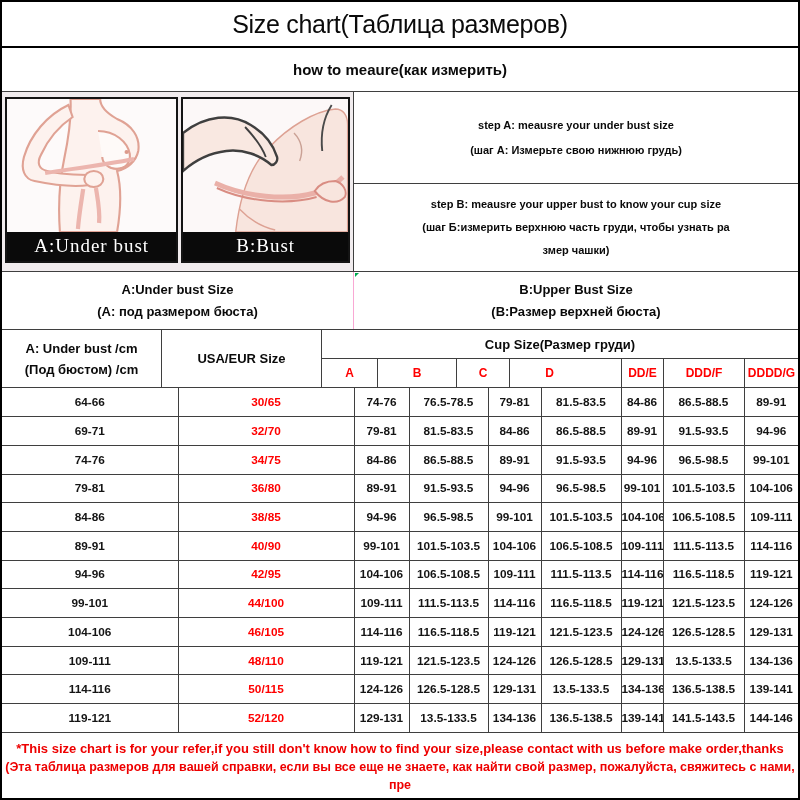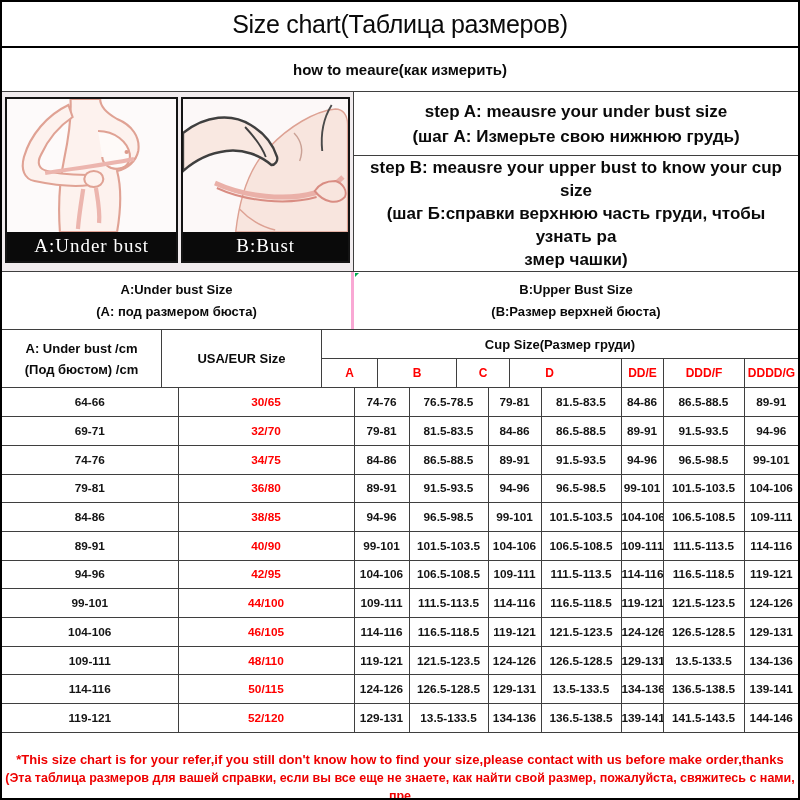--- a/index.html
+++ b/index.html
@@ -31,31 +31,31 @@
   .panelA { width:184px; }
   .panelB { width:179px; }
   .panel svg { display:block; flex:1; }
   .panel-label {
     height:29px; background:#0a0a0a; color:#fff; text-align:center;
     font-family:"Liberation Serif","DejaVu Serif",serif;
     font-size:19px; line-height:28px; letter-spacing:1px;
   }
   .steps { flex:1; display:flex; flex-direction:column; }
   .step {
-    text-align:center; font-weight:bold; color:#0a0a0a; font-size:17px;
+    text-align:center; font-weight:bold; color:#0a0a0a; font-size:11px;
     display:flex; flex-direction:column; justify-content:center;
   }
   .stepA { height:92px; border-bottom:1px solid #3f3f3f; line-height:25px; }
   .stepB { flex:1; line-height:23px; padding:0 6px; }
   .sec-headers { height:58px; display:flex; }
   .sec {
     display:flex; flex-direction:column; justify-content:center; text-align:center;
     font-size:13px; font-weight:bold; color:#0a0a0a; line-height:22px; position:relative;
   }
-  .sec.left  { width:352px; border-right:3px solid #f9a8d4; }
+  .sec.left  { width:352px; border-right:1px solid #f9a8d4; }
   .sec.right { flex:1; border-bottom:0; }
   .sec-headers { border-bottom:1px solid #3f3f3f; }
   .green-mark {
     position:absolute; left:1px; top:1px; width:0; height:0;
     border-top:4px solid #00a650; border-right:4px solid transparent;
   }
   .table-head { height:58px; display:flex; border-bottom:1px solid #3f3f3f; }
   .th-col1 {
     width:176px; border-right:1px solid #3f3f3f;
     display:flex; flex-direction:column; justify-content:center; text-align:center;
@@ -86,21 +86,21 @@
     font-size:11.8px; font-weight:bold; color:#141414; height:28.7px;
     white-space:nowrap; overflow:hidden;
   }
   td:first-child { border-left:0; }
   td:last-child { border-right:0; }
   tr:first-child td { border-top:0; }
   tr:last-child td { border-bottom:0; }
   td.red { color:#f00; }
   .footer {
     height:54px; border-top:1px solid #3f3f3f; text-align:center;
-    color:#ee0000; font-weight:bold; padding-top:17px;
+    color:#ee0000; font-weight:bold; padding-top:6px;
   }
   .footer .f1 { font-size:13px; line-height:19px; }
   .footer .f2, .footer .f3 { font-size:12.5px; line-height:18px; }
 </style>
 </head>
 <body>
 
 <div id="page">
 
   <div class="title">Size chart(Таблица размеров)</div>
@@ -140,21 +140,21 @@
         <div class="panel-label">B:Bust</div>
       </div>
     </div>
     <div class="steps">
       <div class="step stepA">
         <div>step A: meausre your under bust size</div>
         <div>(шаг А: Измерьте свою нижнюю грудь)</div>
       </div>
       <div class="step stepB">
         <div>step B: meausre your upper bust to know your cup size</div>
-        <div>(шаг Б:справки верхнюю часть груди, чтобы узнать ра</div>
+        <div>(шаг Б:измерить верхнюю часть груди, чтобы узнать ра</div>
         <div>змер чашки)</div>
       </div>
     </div>
   </div>
 
   <div class="sec-headers">
     <div class="sec left">
       <div>A:Under bust Size</div>
       <div>(A: под размером бюста)</div>
     </div>

